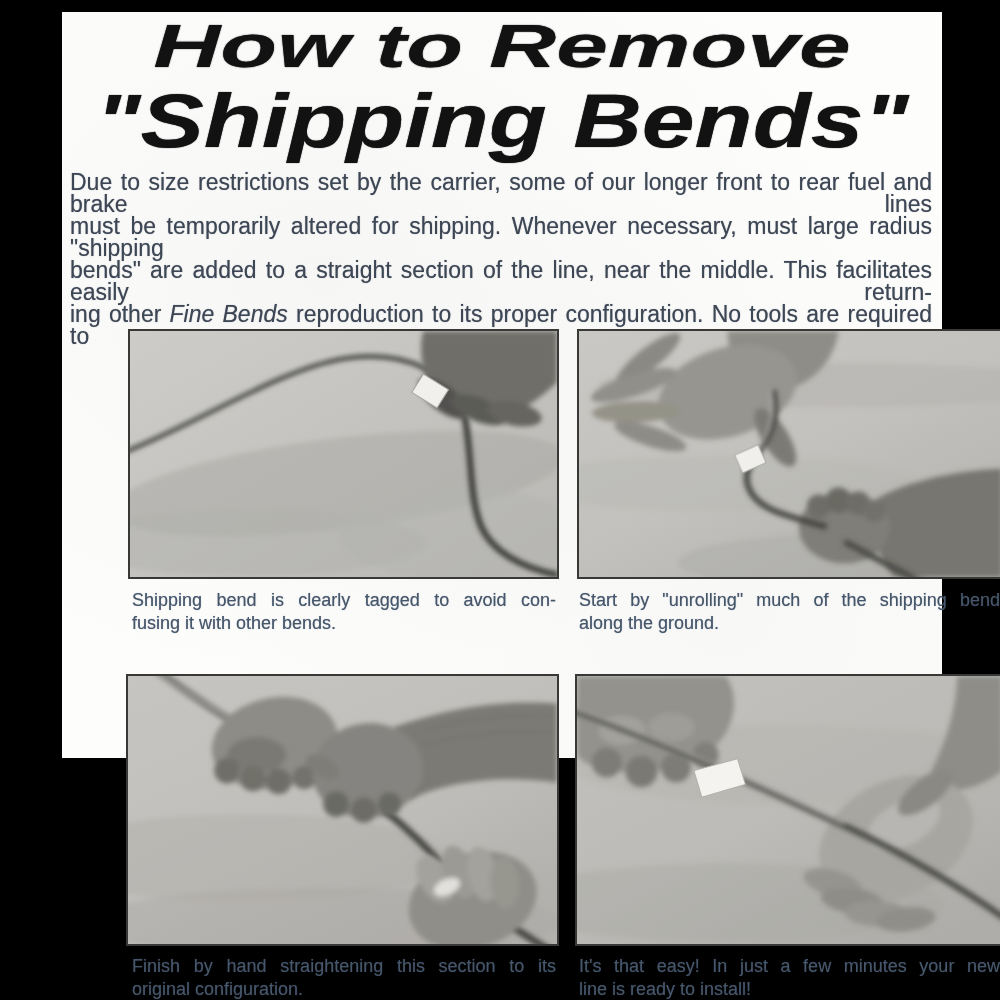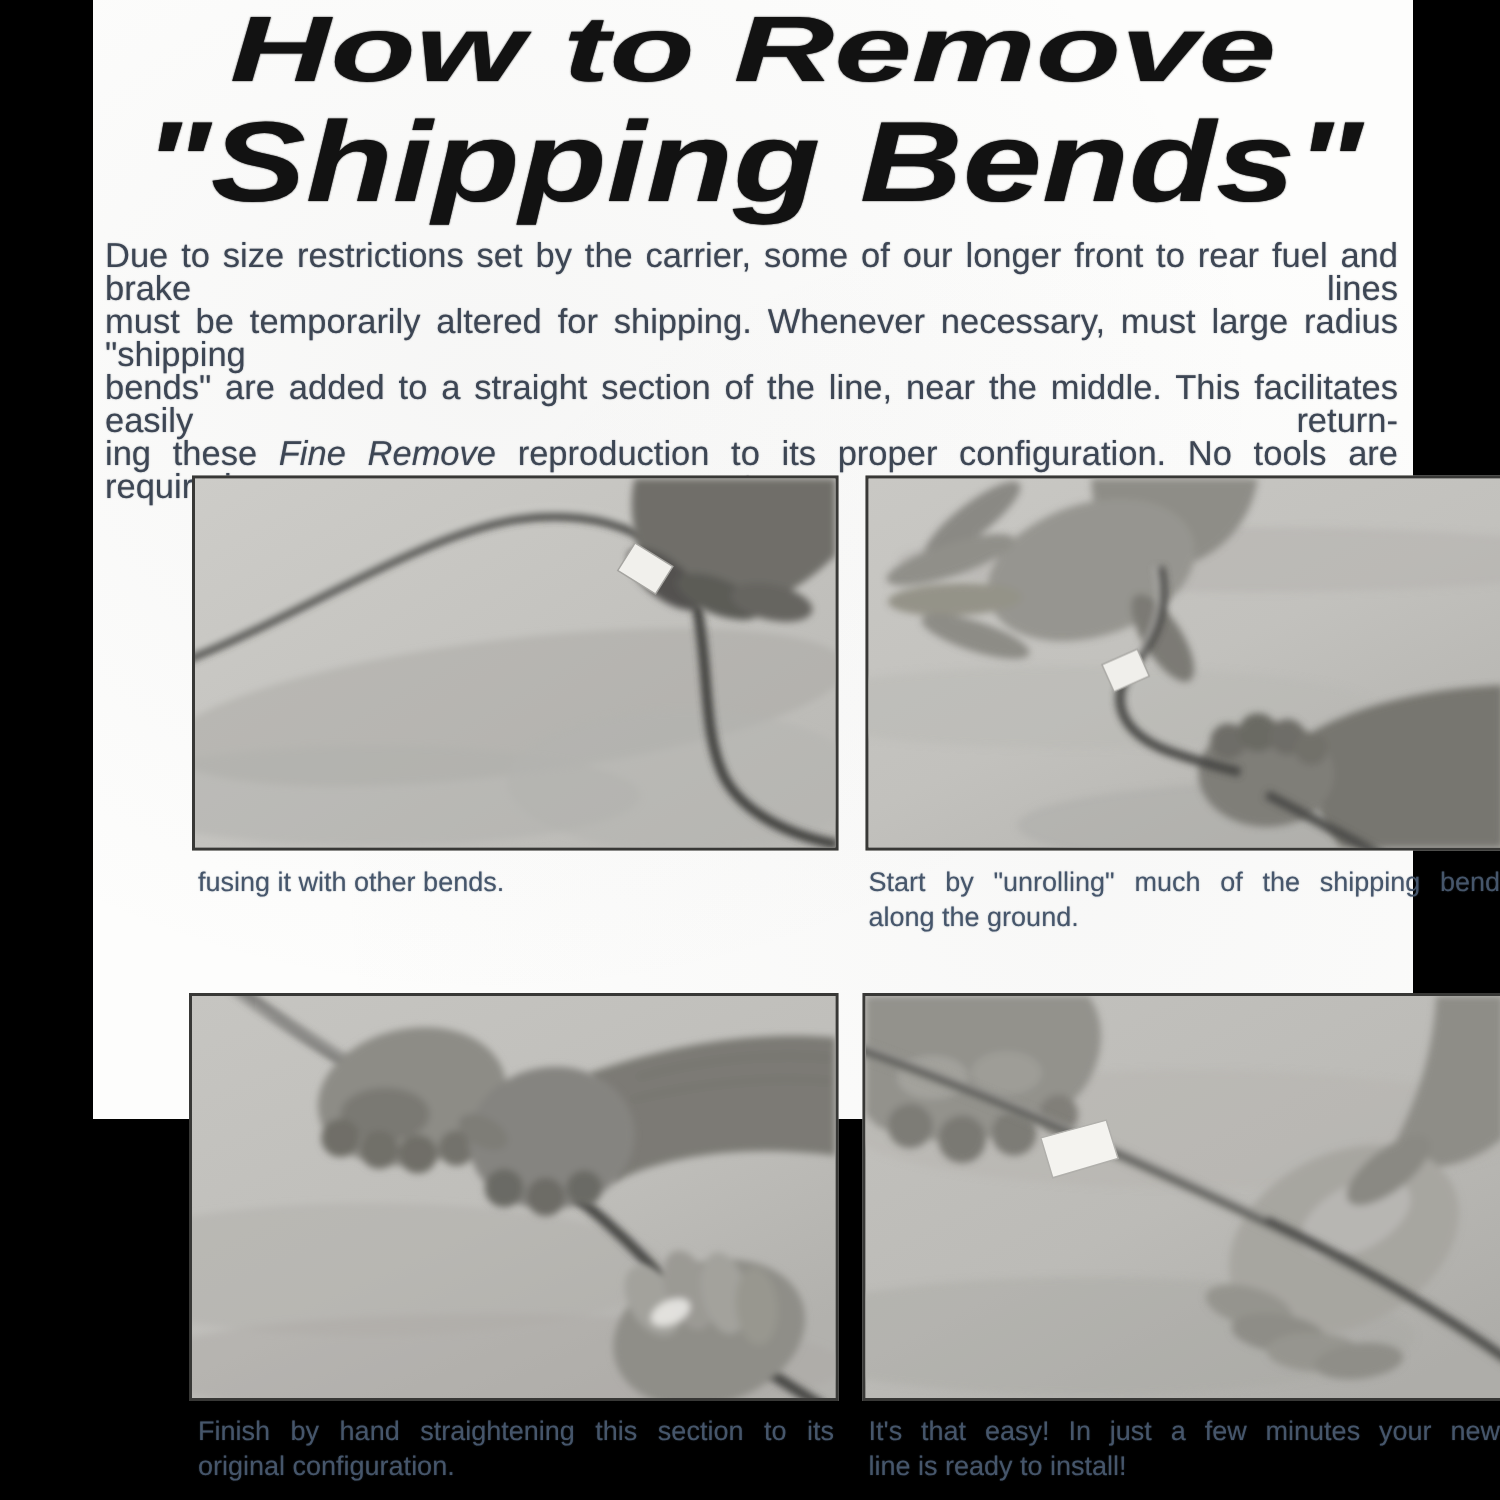--- a/index.html
+++ b/index.html
@@ -1,18 +1,18 @@
 <!DOCTYPE html>
 <html><head>
 <meta charset="utf-8">
 <style>
   html,body{margin:0;padding:0;background:#000;}
   .page{position:relative;width:1000px;height:1000px;background:#000;overflow:hidden;
         font-family:"Liberation Sans",sans-serif;}
-  .paper{position:absolute;left:62px;top:0;width:880px;height:746px;background:#fdfdfc;
+  .paper{position:absolute;left:62px;top:12px;width:880px;height:746px;background:#fdfdfc;
          background-image:radial-gradient(ellipse at 30% 35%,rgba(120,120,125,0.05),transparent 60%),
                           radial-gradient(ellipse at 75% 80%,rgba(120,120,125,0.04),transparent 55%);}
   .t1,.t2{position:absolute;left:0;right:0;margin:0;text-align:center;color:#121212;
           font-weight:bold;font-style:italic;white-space:nowrap;
           text-shadow:0 0 1px rgba(0,0,0,0.85);}
   .t1{top:-6px;font-size:62px;line-height:80px;transform:scaleX(1.5);}
   .t2{top:64px;font-size:76px;line-height:90px;transform:scaleX(1.25);}
   .intro{position:absolute;left:8px;right:10px;top:159px;color:#3d4654;
          font-size:23px;line-height:22px;text-shadow:0 0 1px rgba(61,70,84,0.55);}
   .jl{text-align:justify;text-align-last:justify;}
@@ -38,21 +38,21 @@
 <div class="page">
   <div class="paper">
 
     <h1 class="t1">How to Remove</h1>
     <h1 class="t2">"Shipping Bends"</h1>
 
     <div class="intro">
       <div class="jl">Due to size restrictions set by the carrier, some of our longer front to rear fuel and brake lines</div>
       <div class="jl">must be temporarily altered for shipping.  Whenever necessary, must large radius "shipping</div>
       <div class="jl">bends" are added to a straight section of the line, near the middle.  This facilitates easily return-</div>
-      <div class="jl"><span>ing these </span><span class="it">Fine Remove</span><span> reproduction to its proper configuration.  No tools are required to remove</span></div>
+      <div class="jl"><span>ing other </span><span class="it">Fine Bends</span><span> reproduction to its proper configuration.  No tools are required to remove</span></div>
     </div>
 
     <figure class="ph1">
       <svg viewBox="0 0 431 250" preserveAspectRatio="none">
         <defs>
           <filter id="b1" x="-20%" y="-20%" width="140%" height="140%">
               <feGaussianBlur stdDeviation="2.5"></feGaussianBlur>
             </filter>
           <linearGradient id="g1" x1="0" y1="0" x2="1" y2="1">
             <stop offset="0" stop-color="#cdccc8"></stop>
@@ -118,20 +118,21 @@
         <g filter="url(#b2)">
           <path d="M 196 60 C 203 92 190 112 176 130 C 162 150 170 172 200 184 C 222 192 238 196 250 199" fill="none" stroke="#454542" stroke-width="6"></path>
           <path d="M 193 60 C 200 92 187 112 173 130" fill="none" stroke="#dddcd8" stroke-width="1.6" opacity="0.85"></path>
           <path d="M 268 214 C 295 228 320 242 350 258" fill="none" stroke="#4a4a46" stroke-width="6"></path>
         </g>
         <rect x="160" y="120" width="26" height="20" transform="rotate(-24 173 130)" fill="#f0efeb" stroke="#a8a7a3" stroke-width="1"></rect>
       </svg>
     </figure>
 
     <div class="cap c1">
+      <div class="jl">Shipping bend is clearly tagged to avoid con-</div>
       <div>fusing it with other bends.</div>
     </div>
     <div class="cap c2">
       <div class="jl">Start by "unrolling" much of the shipping bend</div>
       <div>along the ground.</div>
     </div>
 
     <figure class="ph3">
       <svg viewBox="0 0 433 272" preserveAspectRatio="none">
         <defs>

